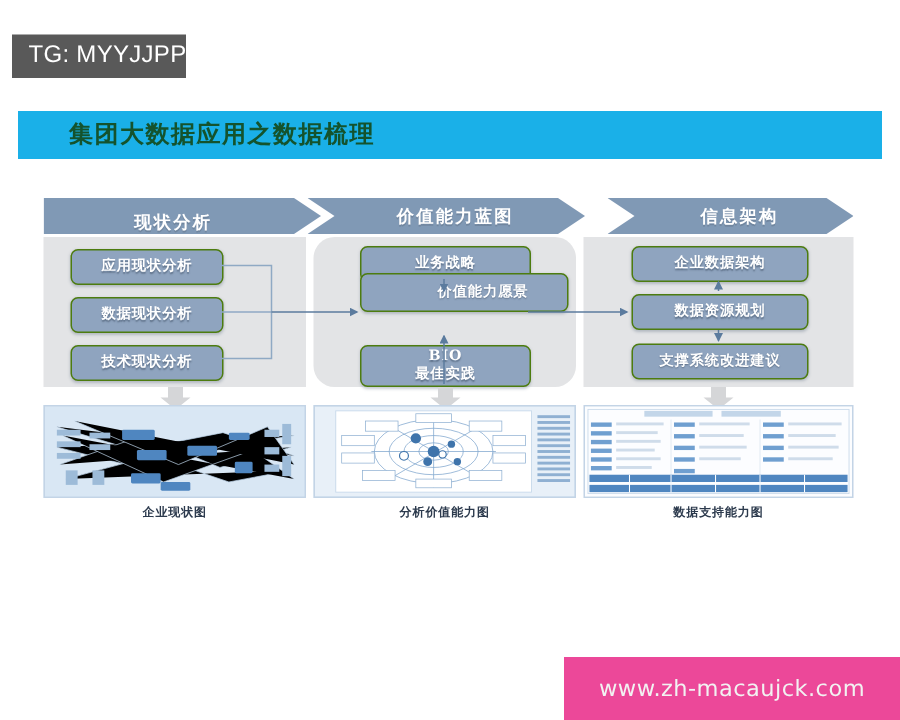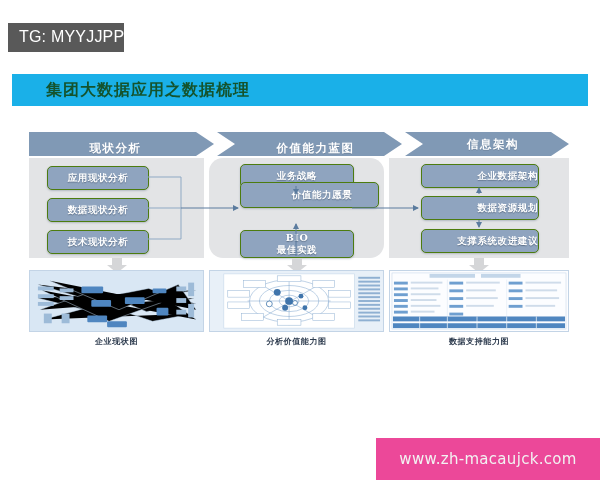--- a/index.html
+++ b/index.html
@@ -36,21 +36,21 @@
     position:absolute;top:0;height:24px;
     background:#8099b5;
     display:flex;align-items:center;justify-content:center;
   }
   .chev .lbl{
     color:#ffffff;font-size:11.5px;font-weight:bold;letter-spacing:1.5px;
     font-family:"DejaVu Serif","Liberation Serif",serif;
     text-shadow:0 1px 0 rgba(0,0,0,.12);
   }
   .chev.c0{left:0;width:185px;clip-path:polygon(0 0,167px 0,185px 12px,167px 24px,0 24px);align-items:flex-end;}
-  .chev.c1{left:188px;width:185px;clip-path:polygon(0 0,167px 0,185px 12px,167px 24px,0 24px,18px 12px);align-items:flex-end;}
+  .chev.c1{left:176px;width:185px;clip-path:polygon(0 0,167px 0,185px 12px,167px 24px,0 24px,18px 12px);}
   .chev.c2{left:376px;width:164px;clip-path:polygon(0 0,146px 0,164px 12px,146px 24px,0 24px,18px 12px);}
   .chev.c1 .lbl,.chev.c2 .lbl{margin-left:12px;}
   .chev.c0 .lbl{margin-right:12px;}
 
   
   .panels{position:absolute;left:17px;top:96px;width:540px;height:100px;}
   .panel{
     position:absolute;top:0;height:100px;background:#e3e4e6;
   }
   .panel.p0{left:0;width:175px;}
@@ -78,21 +78,21 @@
   .n-l1{top:40px;}
   .n-l2{top:72px;}
 
   
   .n-mid{left:31px;width:112px;}
   .n-m0{top:6px;height:22px;}
   .n-m1{top:24px;height:24px;padding-left:25px;}
   .n-m2{top:72px;height:26px;}
 
   
-  .n-right{left:32px;width:116px;height:22px;align-items:flex-end;}
+  .n-right{left:32px;width:116px;height:22px;}
   .n-r0{top:6px;}
   .n-r1{top:38px;}
   .n-r2{top:71px;}
 
   svg.wires{position:absolute;left:0;top:0;width:540px;height:100px;overflow:visible;pointer-events:none;}
 
   
   .down-arrows{position:absolute;left:17px;top:196px;width:540px;height:16px;}
   .darrow{position:absolute;top:0;width:22px;height:15px;}
 

